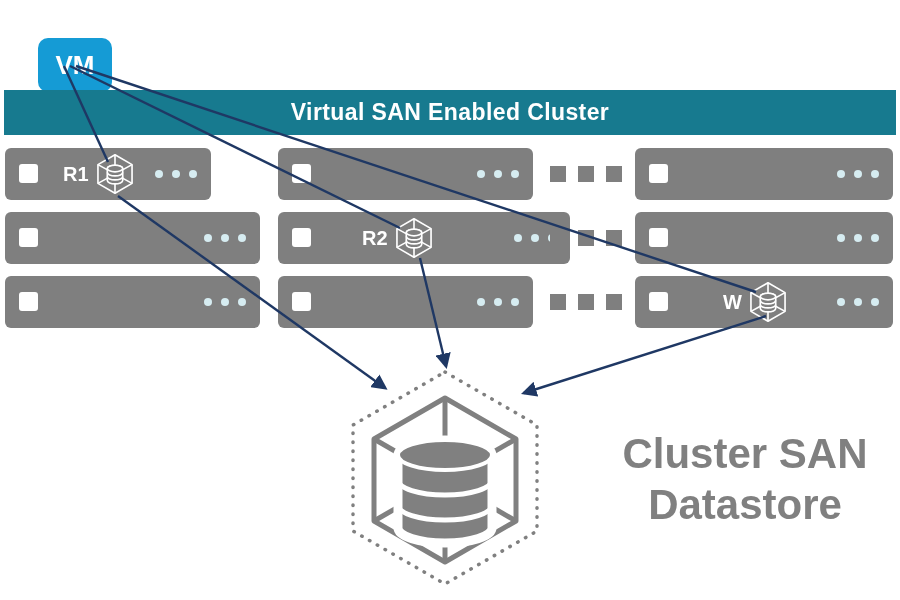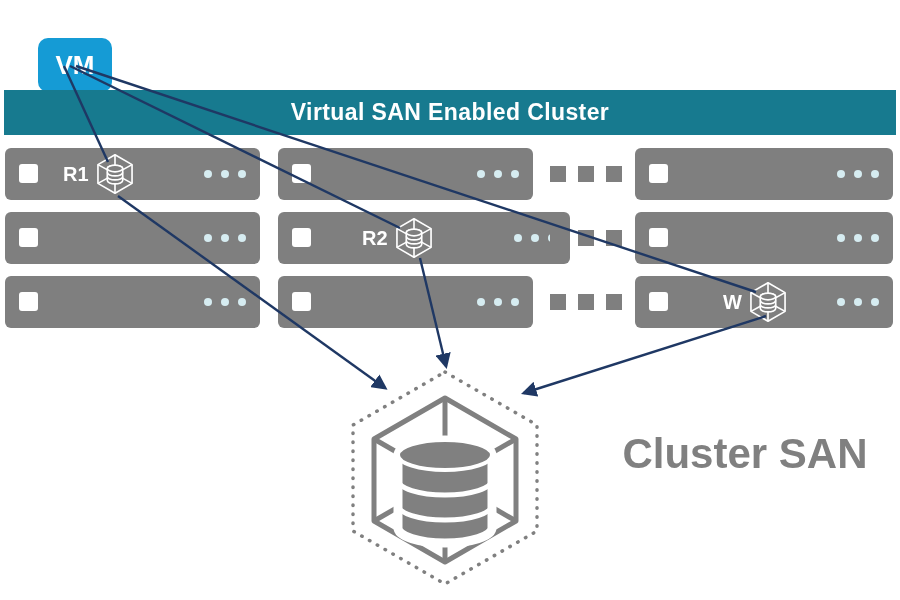--- a/index.html
+++ b/index.html
@@ -59,21 +59,21 @@
 <div id="diagram">
 
   <div class="vm-badge">
     <span>VM</span>
   </div>
 
   <div class="banner">
     <span>Virtual SAN Enabled Cluster</span>
   </div>
 
-  <div class="host-bar" style="left:5px; top:148px; width:255px;padding-left:10px;">
+  <div class="host-bar" style="left:5px; top:148px; width:206px;padding-left:10px;">
     <span class="host-square"></span>
     <span class="host-label-group" style="left:58px;">
       <span>R1</span>
       <svg viewBox="0 0 40 40" width="44" height="44">
         <polygon points="20,2.5 35.5,11.5 35.5,28.5 20,37.5 4.5,28.5 4.5,11.5" class="mi-line"></polygon>
         <line x1="4.5" y1="11.5" x2="35.5" y2="28.5" class="mi-line"></line>
         <line x1="35.5" y1="11.5" x2="4.5" y2="28.5" class="mi-line"></line>
         <line x1="20" y1="2.5" x2="20" y2="37.5" class="mi-line"></line>
         <path d="M13 15 a7 3 0 0 1 14 0 V26 a7 3 0 0 1 -14 0 Z" class="mi-cyl"></path>
         <ellipse cx="20" cy="15" rx="7" ry="3" class="mi-cyl"></ellipse>
@@ -190,20 +190,21 @@
     </span>
     <span class="host-dots">
         <i></i>
         <i></i>
         <i></i>
       </span>
   </div>
 
   <div class="datastore-label">
     <span>Cluster SAN</span>
+    <span>Datastore</span>
   </div>
 
   <svg class="overlay" width="900" height="600" viewBox="0 0 900 600">
     <defs>
       <marker id="arrow" viewBox="0 0 10 10" refX="8" refY="5" markerWidth="6.5" markerHeight="6.5" orient="auto">
         <path d="M0,0 L10,5 L0,10 z" class="arrowhead"></path>
       </marker>
     </defs>
 
     <line x1="64" y1="66" x2="108" y2="162" class="flow-line"></line>

